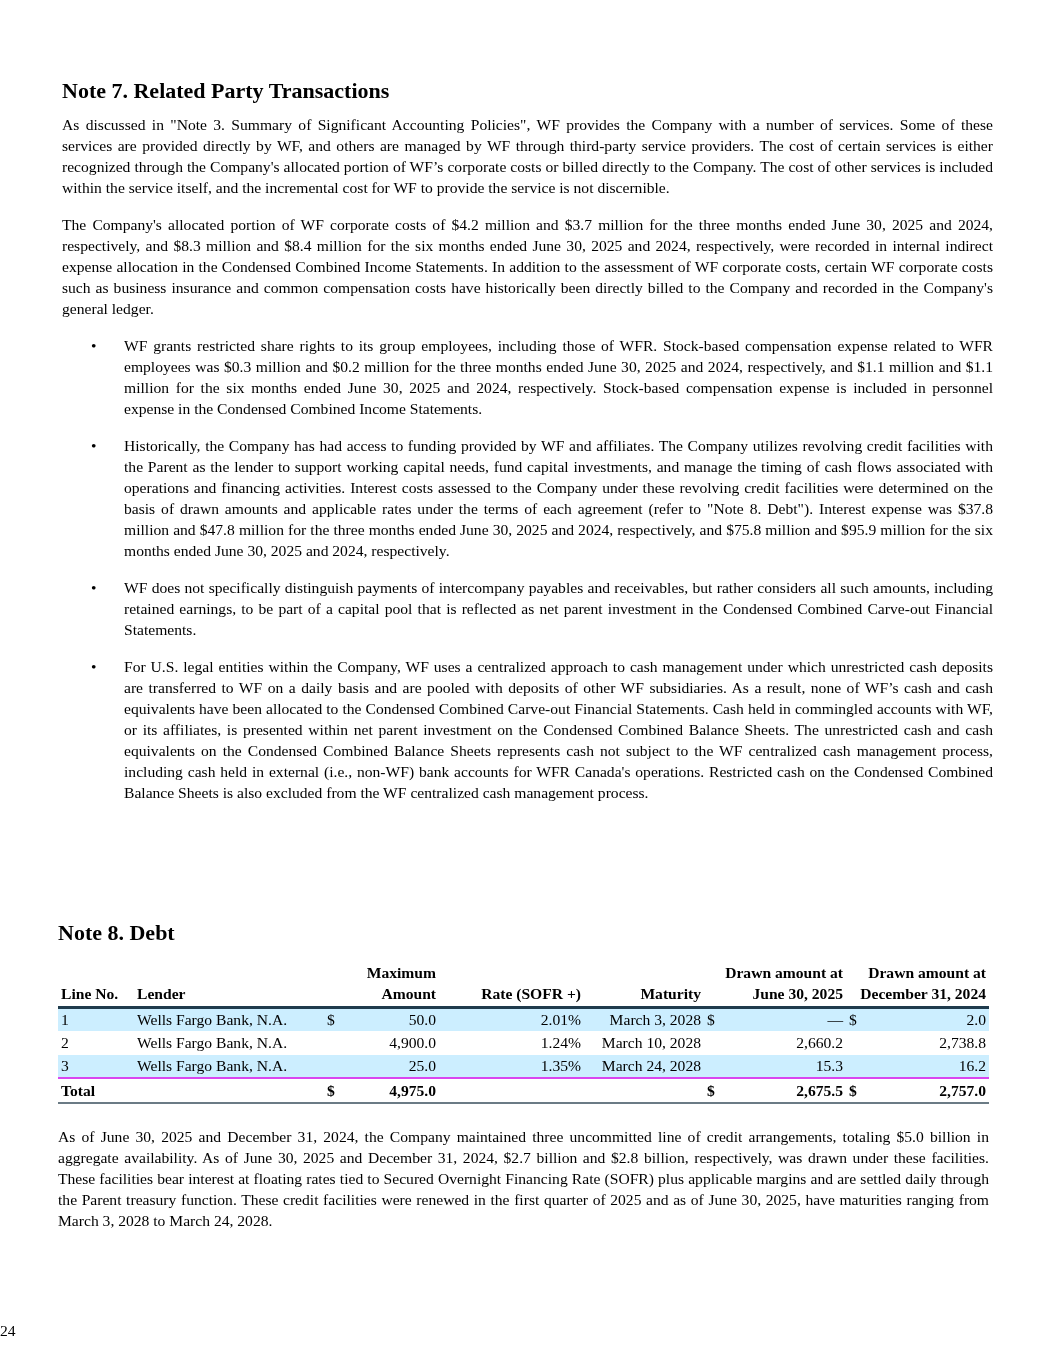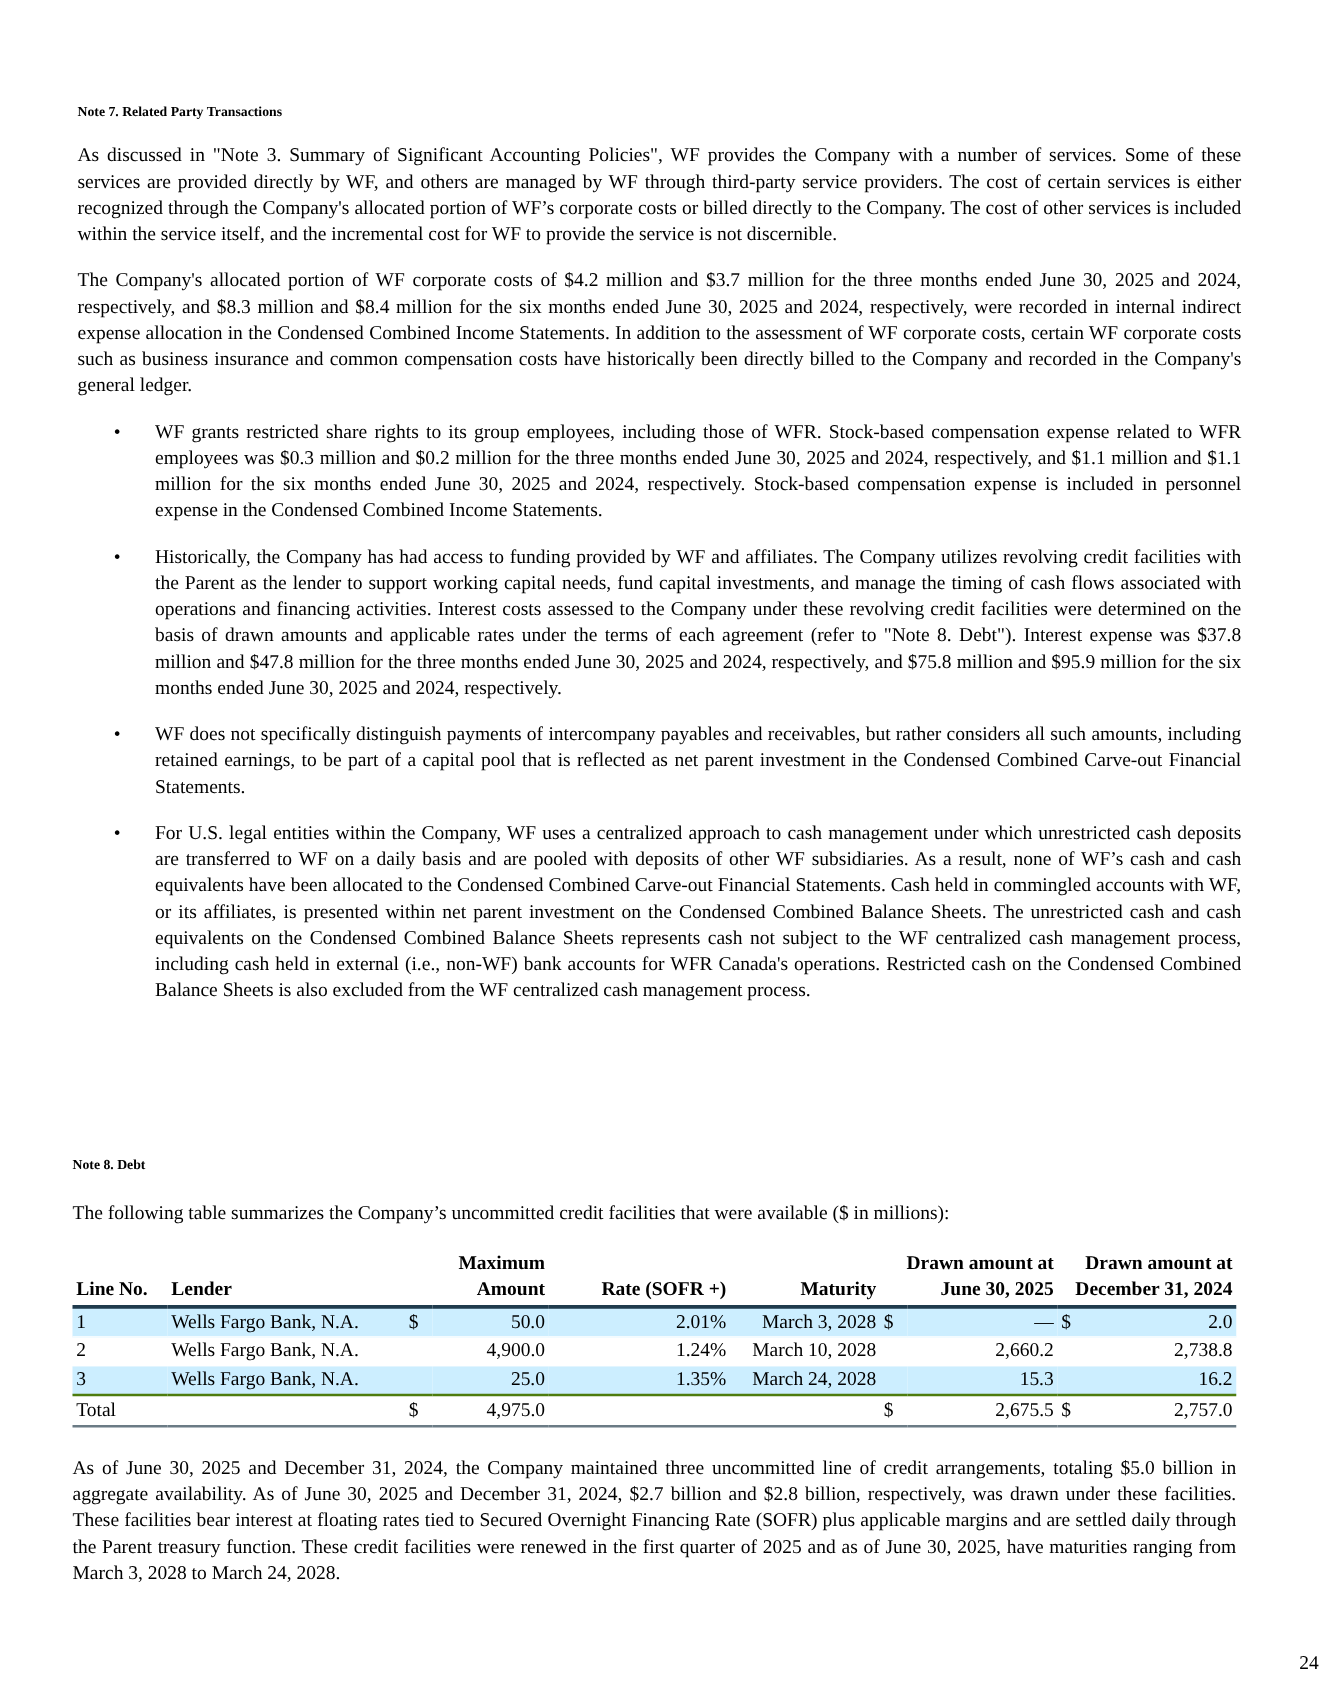--- a/index.html
+++ b/index.html
@@ -1,54 +1,53 @@
 <!DOCTYPE html>
 <html><head>
 <meta charset="utf-8">
 <style>
   html, body { margin: 0; padding: 0; background: #ffffff; }
   body {
     width: 1055px; height: 1365px; position: relative; overflow: hidden;
     font-family: "Liberation Serif", serif; color: #000; font-size: 15.6px; line-height: 21px;
   }
   .page { position: absolute; left: 62px; top: 80px; width: 931px; }
-  h2 { font-size: 11px; font-weight: bold; margin: 0 0 13px 0; line-height: 21px; }
+  h2 { font-size: 22px; font-weight: bold; margin: 0 0 13px 0; line-height: 21px; }
   p { margin: 0 0 16px 0; text-align: justify; }
   ul.bullets { list-style: none; margin: 0; padding: 0 0 0 62px; }
   ul.bullets li { position: relative; text-align: justify; margin-bottom: 16px; }
   ul.bullets li .bullet { position: absolute; left: -33px; top: 0; }
   .note8 { position: absolute; left: 58px; top: 922px; width: 931px; }
   table.debt { width: 931px; border-collapse: collapse; margin-top: 19px; font-size: 15.6px; }
   table.debt th { font-weight: bold; vertical-align: bottom; line-height: 21px; padding: 0 3px 2px 3px; border-bottom: 3px solid #1f3b4d; }
   table.debt td { padding: 0 3px; height: 22px; line-height: 22px; white-space: nowrap; }
   table.debt tr.shade td { background: #cceeff; }
-  table.debt tr.total td { font-weight: normal; border-top: 2px solid #4d7c0f; border-bottom: 2px solid #6b7b85; height: 23px; }
+  table.debt tr.total td { font-weight: bold; border-top: 2px solid #d946ef; border-bottom: 2px solid #6b7b85; height: 23px; }
   table.debt tr.r2 td { border-top: 1px solid #fff; border-bottom: 1px solid #fff; }
   .l { text-align: left; } .r { text-align: right; } .c { text-align: right; }
   .after-table { margin-top: 22px; }
-  .page-number { position: absolute; left: 0; width: 1055px; top: 1320px; text-align: right; }
+  .page-number { position: absolute; left: 0; width: 1055px; top: 1320px; text-align: left; }
 </style>
 </head>
 <body>
 
 <div class="page">
   <h2>Note 7. Related Party Transactions</h2>
   <p>As discussed in "Note 3. Summary of Significant Accounting Policies", WF provides the Company with a number of services. Some of these services are provided directly by WF, and others are managed by WF through third-party service providers. The cost of certain services is either recognized through the Company's allocated portion of WF’s corporate costs or billed directly to the Company. The cost of other services is included within the service itself, and the incremental cost for WF to provide the service is not discernible.</p>
   <p>The Company's allocated portion of WF corporate costs of $4.2 million and $3.7 million for the three months ended June 30, 2025 and 2024, respectively, and $8.3 million and $8.4 million for the six months ended June 30, 2025 and 2024, respectively, were recorded in internal indirect expense allocation in the Condensed Combined Income Statements. In addition to the assessment of WF corporate costs, certain WF corporate costs such as business insurance and common compensation costs have historically been directly billed to the Company and recorded in the Company's general ledger.</p>
   <ul class="bullets">
     <li><span class="bullet">•</span><span>WF grants restricted share rights to its group employees, including those of WFR. Stock-based compensation expense related to WFR employees was $0.3 million and $0.2 million for the three months ended June 30, 2025 and 2024, respectively, and $1.1 million and $1.1 million for the six months ended June 30, 2025 and 2024, respectively. Stock-based compensation expense is included in personnel expense in the Condensed Combined Income Statements.</span></li>
     <li><span class="bullet">•</span><span>Historically, the Company has had access to funding provided by WF and affiliates. The Company utilizes revolving credit facilities with the Parent as the lender to support working capital needs, fund capital investments, and manage the timing of cash flows associated with operations and financing activities. Interest costs assessed to the Company under these revolving credit facilities were determined on the basis of drawn amounts and applicable rates under the terms of each agreement (refer to "Note 8. Debt"). Interest expense was $37.8 million and $47.8 million for the three months ended June 30, 2025 and 2024, respectively, and $75.8 million and $95.9 million for the six months ended June 30, 2025 and 2024, respectively.</span></li>
     <li><span class="bullet">•</span><span>WF does not specifically distinguish payments of intercompany payables and receivables, but rather considers all such amounts, including retained earnings, to be part of a capital pool that is reflected as net parent investment in the Condensed Combined Carve-out Financial Statements.</span></li>
     <li><span class="bullet">•</span><span>For U.S. legal entities within the Company, WF uses a centralized approach to cash management under which unrestricted cash deposits are transferred to WF on a daily basis and are pooled with deposits of other WF subsidiaries. As a result, none of WF’s cash and cash equivalents have been allocated to the Condensed Combined Carve-out Financial Statements. Cash held in commingled accounts with WF, or its affiliates, is presented within net parent investment on the Condensed Combined Balance Sheets. The unrestricted cash and cash equivalents on the Condensed Combined Balance Sheets represents cash not subject to the WF centralized cash management process, including cash held in external (i.e., non-WF) bank accounts for WFR Canada's operations. Restricted cash on the Condensed Combined Balance Sheets is also excluded from the WF centralized cash management process.</span></li>
   </ul>
 </div>
 
 <div class="note8">
   <h2 style="margin-bottom:17px">Note 8. Debt</h2>
-  <p style="margin-bottom:0">The following table summarizes the Company’s uncommitted credit facilities that were available ($ in millions):</p>
 
   <table class="debt">
     <colgroup>
       <col style="width:76px">
         <col style="width:190px">
         <col style="width:22px">
         <col style="width:93px">
       <col style="width:145px">
         <col style="width:120px">
         <col style="width:22px">

